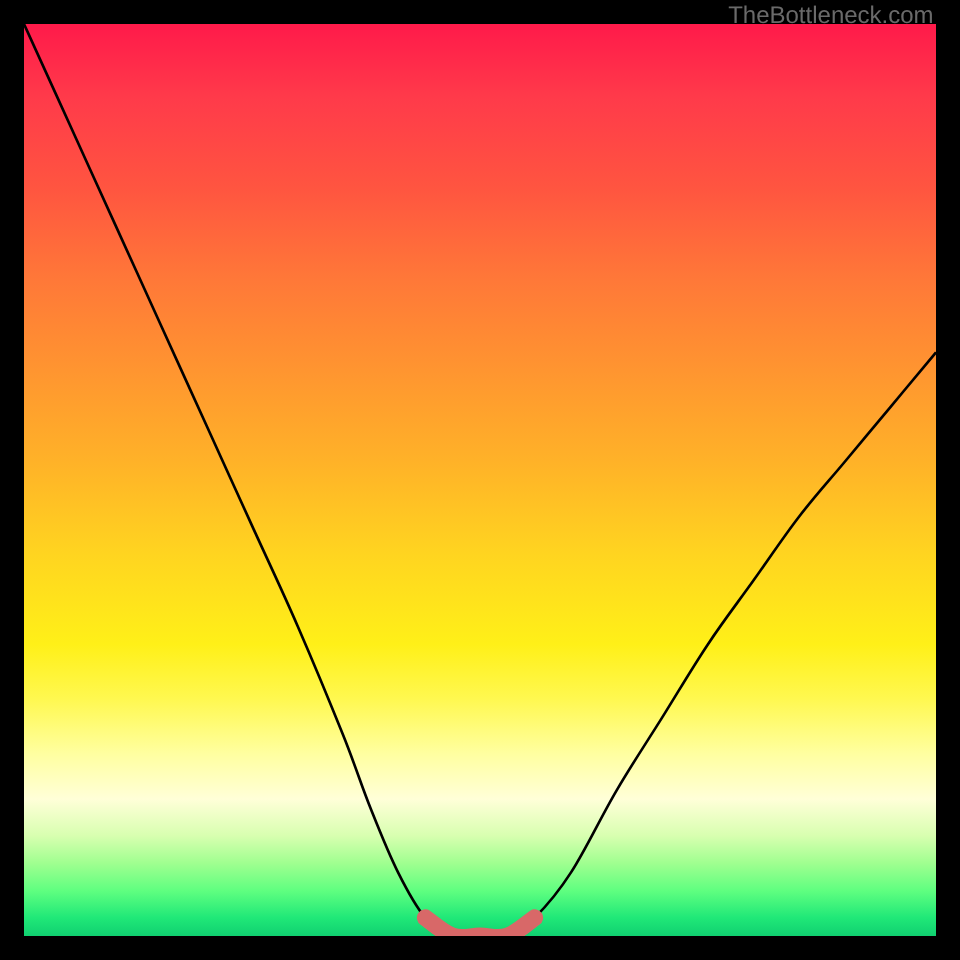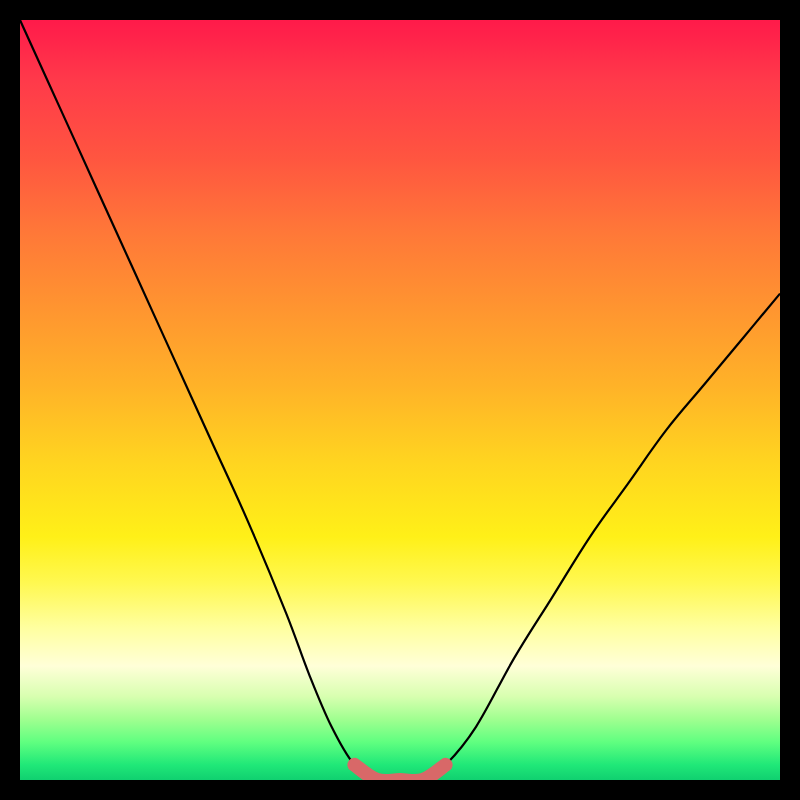--- a/index.html
+++ b/index.html
@@ -55,18 +55,19 @@
     top: 20px;
     width: 760px;
     height: 760px;
     z-index: 5;
   }
 </style>
 </head>
 <body>
 
 <div class="chart-container">
+  <div class="watermark">TheBottleneck.com</div>
   <div class="plot-area"></div>
   <svg class="curves" viewBox="0 0 760 760" preserveAspectRatio="none">
     <path id="main-curve" fill="none" stroke="#000" stroke-width="2.2" d="M 0 0 C 6.84 15.048000000000004 24.32 53.50400000000003 38 83.60000000000002 C 51.68 113.69600000000001 62.32 137.10399999999996 76 167.19999999999993 C 89.68 197.2959999999999 100.32 220.70399999999995 114 250.79999999999995 C 127.68 280.89599999999996 138.32 304.304 152 334.4 C 165.68 364.496 176.32 387.904 190 418 C 203.68 448.096 214.32 470.13599999999997 228 501.59999999999997 C 241.68 533.064 255.056 565.4399999999999 266 592.8 C 276.944 620.16 280.59200000000004 633.08 288.8 653.6 C 297.008 674.12 303.392 690.384 311.59999999999997 706.8 C 319.80799999999994 723.2159999999999 326.19199999999995 735.2239999999999 334.4 744.8 C 342.608 754.376 348.99199999999996 757.264 357.2 760 C 365.408 762.736 371.792 760 380 760 C 388.208 760 394.592 762.736 402.8 760 C 411.00800000000004 757.264 416.024 754.376 425.6 744.8 C 435.17600000000004 735.2239999999999 443.688 725.952 456 706.8 C 468.312 687.6479999999999 480.32 661.656 494 638.4 C 507.68 615.144 518.32 599.488 532 577.6 C 545.68 555.712 556.32 537.3199999999999 570 516.8 C 583.68 496.28 594.32 482.75199999999995 608 463.59999999999997 C 621.68 444.448 632.32 428.18399999999997 646 410.4 C 659.68 392.616 670.32 381.216 684 364.8 C 697.68 348.384 708.32 335.61600000000004 722 319.20000000000005 C 735.68 302.78400000000005 753.16 281.808 760 273.59999999999997"></path>
     <path id="highlight-curve" fill="none" stroke="#d86868" stroke-width="14" stroke-linecap="round" stroke-linejoin="round" d="M 334.4 744.8 C 338.50399999999996 747.536 348.99199999999996 757.264 357.2 760 C 365.408 762.736 371.792 760 380 760 C 388.208 760 394.592 762.736 402.8 760 C 411.00800000000004 757.264 421.49600000000004 747.536 425.6 744.8"></path>
   </svg>
 </div>
 
 </body></html>

